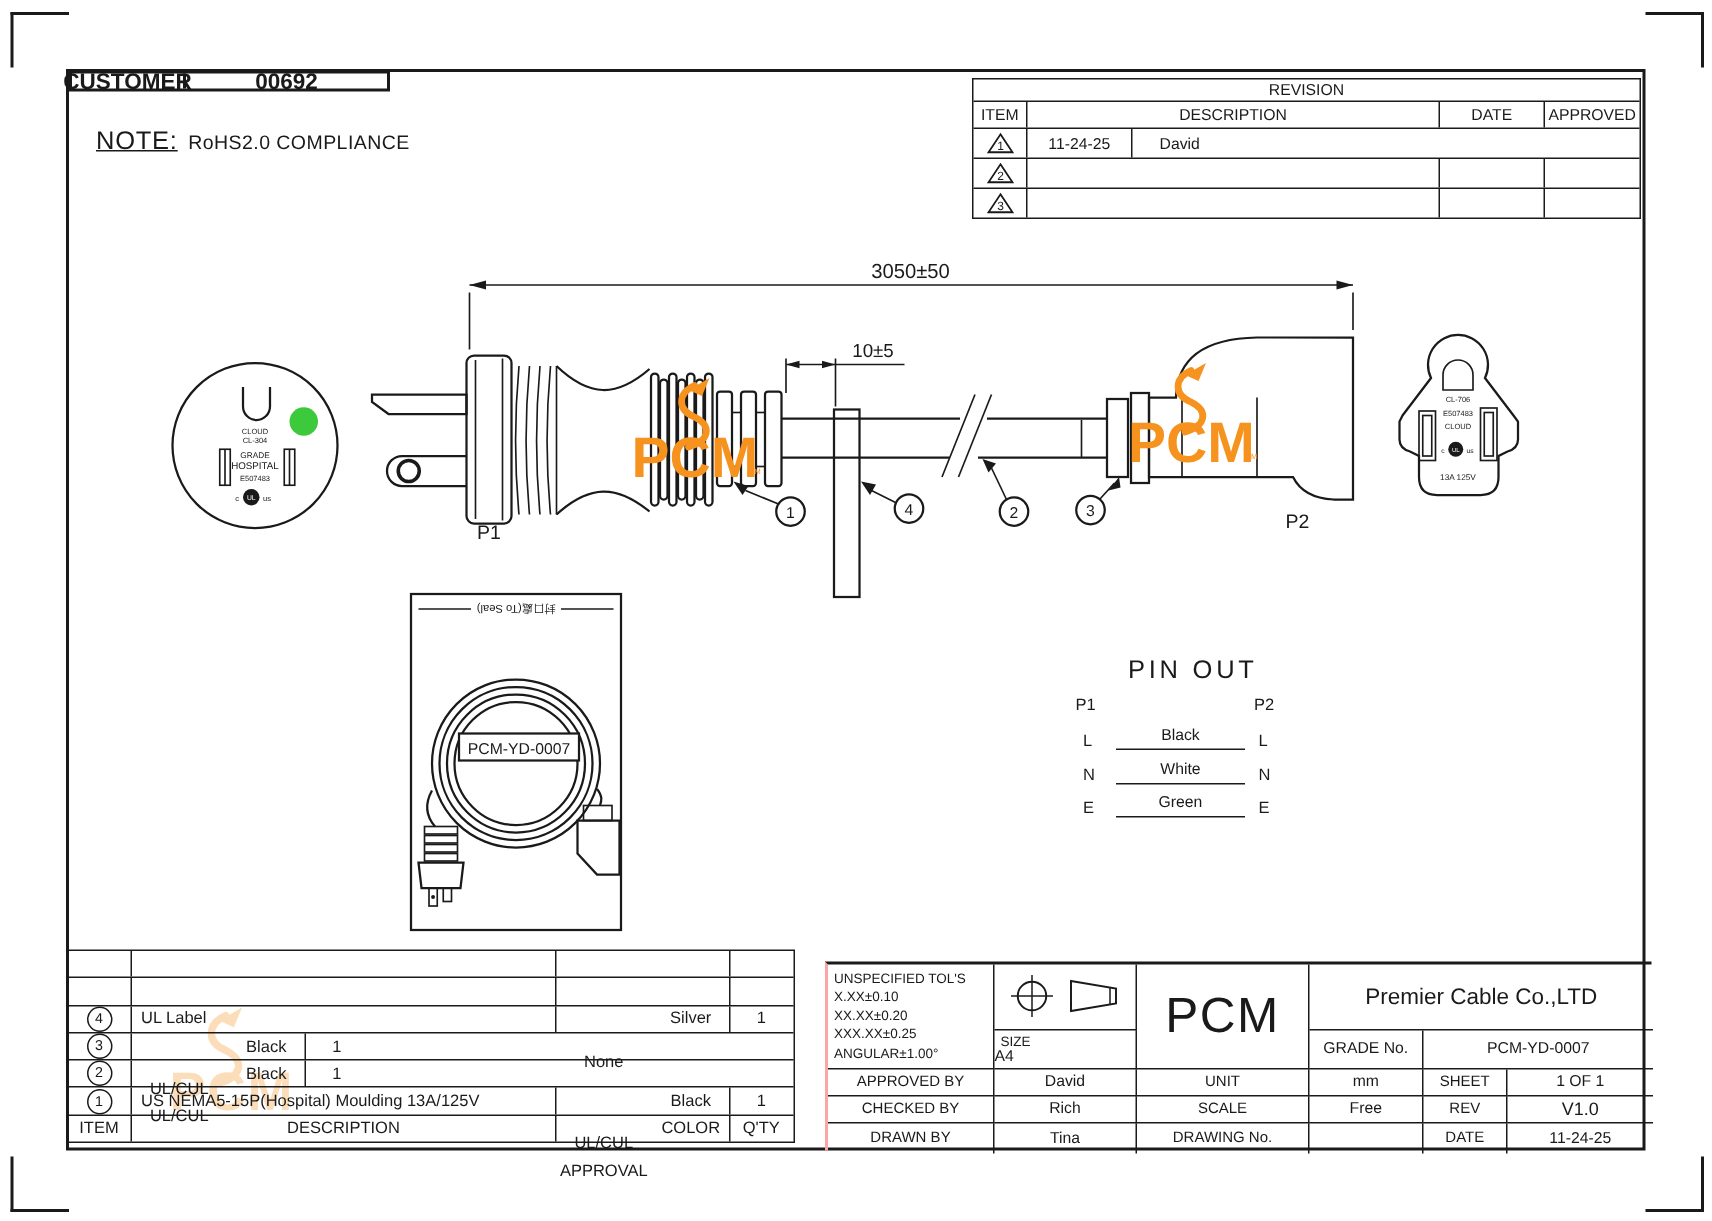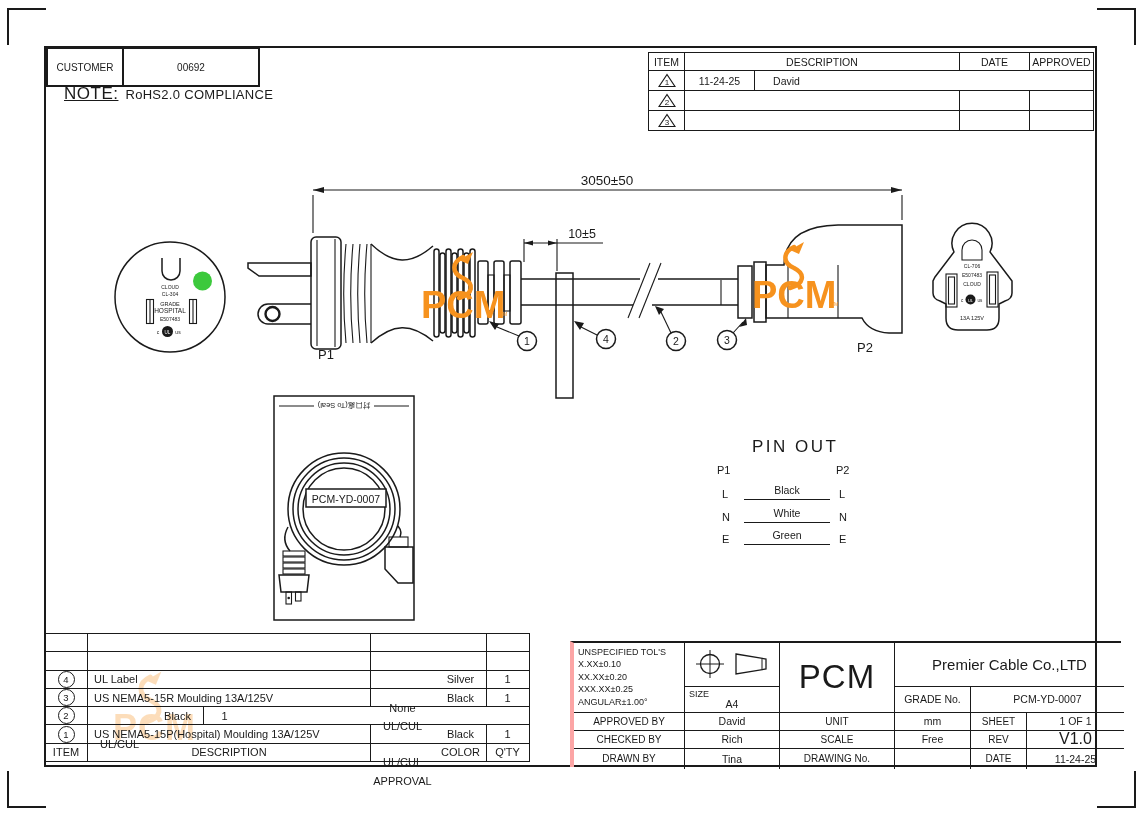--- a/index.html
+++ b/index.html
@@ -16,21 +16,21 @@
   
   svg text{font-family:"Liberation Sans",sans-serif;fill:#1a1a1a;stroke:none;}
   .ln{stroke:#1a1a1a;stroke-width:1.5;fill:none;}
   .lt{stroke:#1a1a1a;stroke-width:1.1;fill:none;}
   .fw{fill:#fff;stroke:#1a1a1a;stroke-width:1.5;}
   .fb{fill:#1a1a1a;stroke:none;}
   .tc{text-anchor:middle;}
   .orange{fill:#F6921E;}
   .oln{stroke:#F6921E;stroke-width:4.5;fill:none;stroke-linecap:round;}
   
-  #customer{left:46px;top:47px;width:214px;height:40px;border:2px solid #1a1a1a;display:flex;box-sizing:border-box;font-size:10px;}
+  #customer{left:46px;top:47px;width:214px;height:14px;border:2px solid #1a1a1a;display:flex;box-sizing:border-box;font-size:15px;font-weight:bold;}
   #customer .c1{width:74px;border-right:2px solid #1a1a1a;display:flex;align-items:center;justify-content:center;}
   #customer .c2{flex:1;display:flex;align-items:center;justify-content:center;}
   
   #note{left:64px;top:84px;display:flex;align-items:baseline;}
   #note .n1{font-size:17px;letter-spacing:.5px;text-decoration:underline;}
   #note .n2{font-size:13px;margin-left:7px;letter-spacing:.3px;}
   
   #rev{left:648px;top:52px;width:446px;border:1.5px solid #1a1a1a;box-sizing:border-box;font-size:10.5px;}
   #rev .rt{height:14px;border-bottom:1.5px solid #1a1a1a;display:flex;align-items:center;justify-content:center;}
   #rev .rr{display:flex;border-bottom:1.5px solid #1a1a1a;}
@@ -52,21 +52,21 @@
   #bom .br:last-child{border-bottom:none;}
   #bom .br>div{display:flex;align-items:center;justify-content:center;box-sizing:border-box;border-right:1.5px solid #1a1a1a;}
   #bom .b1{width:43px;}
   #bom .b2{width:283px;justify-content:flex-start !important;padding-left:6px;}
   #bom .b2c{width:283px;}
   #bom .b3{width:64px;margin-top:37px;}
   #bom .b4{width:52px;}
   #bom .b5{width:41px;border-right:none !important;}
   .circ{display:inline-flex;width:15px;height:15px;border:1.4px solid #1a1a1a;border-radius:50%;align-items:center;justify-content:center;font-size:9.5px;}
   
-  #tb{left:570px;top:640.5px;width:551px;height:126px;border-left:4px solid #fca5a5;border-top:2px solid #1a1a1a;box-sizing:border-box;}
+  #tb{left:550px;top:640.5px;width:551px;height:126px;border-left:2px solid #fca5a5;border-top:2px solid #1a1a1a;box-sizing:border-box;}
   .tbc{position:absolute;border-right:1.5px solid #1a1a1a;border-bottom:1.5px solid #1a1a1a;box-sizing:border-box;display:flex;align-items:center;justify-content:center;}
 </style>
 </head>
 <body>
 <div id="page">
 
 <svg class="abs" style="left:0;top:0" width="1141" height="814" viewBox="0 0 1141 814">
 
   <g opacity="0.3">
     <text x="113" y="740" class="orange" style="font-size:36px;font-weight:bold;letter-spacing:1px">PCM</text>
@@ -268,20 +268,21 @@
   <div class="c1">CUSTOMER</div>
   <div class="c2">00692</div>
 </div>
 
 <div id="note" class="abs">
   <span class="n1">NOTE:</span>
   <span class="n2">RoHS2.0 COMPLIANCE</span>
 </div>
 
 <div id="rev" class="abs">
+  <div class="rt">REVISION</div>
   <div class="rr hh">
     <div class="ci">ITEM</div>
     <div class="cd">DESCRIPTION</div>
     <div class="ct">DATE</div>
     <div class="ca">APPROVED</div>
   </div>
   <div class="rr dr">
     <div class="ci">
           <svg width="18" height="15">
             <polygon points="9,1.5 17,13.5 1,13.5" style="fill:none;stroke:#1a1a1a;stroke-width:1.2"></polygon>
@@ -359,21 +360,20 @@
     <div class="b3">None</div>
     <div class="b4">Silver</div>
     <div class="b5">1</div>
   </div>
   <div class="br">
     <div class="b1">
           <span class="circ">
             <span>3</span>
           </span>
         </div>
-    <div class="b2">US NEMA5-15R Moulding 13A/125V</div>
     <div class="b3">UL/CUL</div>
     <div class="b4">Black</div>
     <div class="b5">1</div>
   </div>
   <div class="br">
     <div class="b1">
           <span class="circ">
             <span>2</span>
           </span>
         </div>
@@ -413,40 +413,40 @@
     <svg width="88" height="40">
       <circle cx="22" cy="20" r="9.5" class="lt" style="stroke-width:1.3"></circle>
       <line x1="8" y1="20" x2="36" y2="20" class="lt" style="stroke-width:1"></line>
       <line x1="22" y1="6" x2="22" y2="34" class="lt" style="stroke-width:1"></line>
       <polygon points="48,10 78,15 78,25 48,30" class="lt" style="stroke-width:1.3"></polygon>
       <line x1="74" y1="14.5" x2="74" y2="25.5" class="lt" style="stroke-width:1"></line>
     </svg>
   </div>
   <div class="tbc" style="left:111px;top:44px;width:95px;height:26px">
     <span style="position:absolute;left:4px;top:2px;font-size:9px">SIZE</span>
-    <span style="position:absolute;left:0;right:0;bottom:2px;text-align:center;font-size:10.5px">A4</span>
+    <span style="position:absolute;left:0;right:0;bottom:2px;text-align:left;font-size:10.5px">A4</span>
   </div>
   <div class="tbc" style="left:206px;top:0;width:115px;height:70px;font-size:33px;letter-spacing:1px">PCM</div>
   <div class="tbc" style="left:321px;top:0;width:229px;height:44px;font-size:15px;border-right:none">Premier Cable Co.,LTD</div>
   <div class="tbc" style="left:321px;top:44px;width:76px;height:26px;font-size:10.5px">GRADE No.</div>
   <div class="tbc" style="left:397px;top:44px;width:153px;height:26px;font-size:10.5px;border-right:none">PCM-YD-0007</div>
 
   <div class="tbc" style="left:0;top:70px;width:111px;height:18px;font-size:10px">APPROVED BY</div>
   <div class="tbc" style="left:111px;top:70px;width:95px;height:18px;font-size:10.5px">David</div>
   <div class="tbc" style="left:206px;top:70px;width:115px;height:18px;font-size:10px">UNIT</div>
   <div class="tbc" style="left:321px;top:70px;width:76px;height:18px;font-size:10.5px">mm</div>
   <div class="tbc" style="left:397px;top:70px;width:56px;height:18px;font-size:10px">SHEET</div>
   <div class="tbc" style="left:453px;top:70px;width:97px;height:18px;font-size:10.5px;border-right:none">1 OF 1</div>
 
   <div class="tbc" style="left:0;top:88px;width:111px;height:18px;font-size:10px">CHECKED BY</div>
   <div class="tbc" style="left:111px;top:88px;width:95px;height:18px;font-size:10.5px">Rich</div>
   <div class="tbc" style="left:206px;top:88px;width:115px;height:18px;font-size:10px">SCALE</div>
   <div class="tbc" style="left:321px;top:88px;width:76px;height:18px;font-size:10.5px">Free</div>
   <div class="tbc" style="left:397px;top:88px;width:56px;height:18px;font-size:10px">REV</div>
-  <div class="tbc" style="left:453px;top:88px;width:97px;height:18px;font-size:16px;border-right:none">V1.0</div>
+  <div class="tbc" style="left:453px;top:88px;width:97px;height:18px;font-size:12px;border-right:none">V1.0</div>
 
   <div class="tbc" style="left:0;top:106px;width:111px;height:20px;font-size:10px;border-bottom:none">DRAWN BY</div>
   <div class="tbc" style="left:111px;top:106px;width:95px;height:20px;font-size:10.5px;border-bottom:none">Tina</div>
   <div class="tbc" style="left:206px;top:106px;width:115px;height:20px;font-size:10px;border-bottom:none">DRAWING No.</div>
   <div class="tbc" style="left:321px;top:106px;width:76px;height:20px;font-size:10.5px;border-bottom:none"></div>
   <div class="tbc" style="left:397px;top:106px;width:56px;height:20px;font-size:10px;border-bottom:none">DATE</div>
   <div class="tbc" style="left:453px;top:106px;width:97px;height:20px;font-size:10.5px;border-right:none;border-bottom:none">11-24-25</div>
 </div>
 
 </div>

